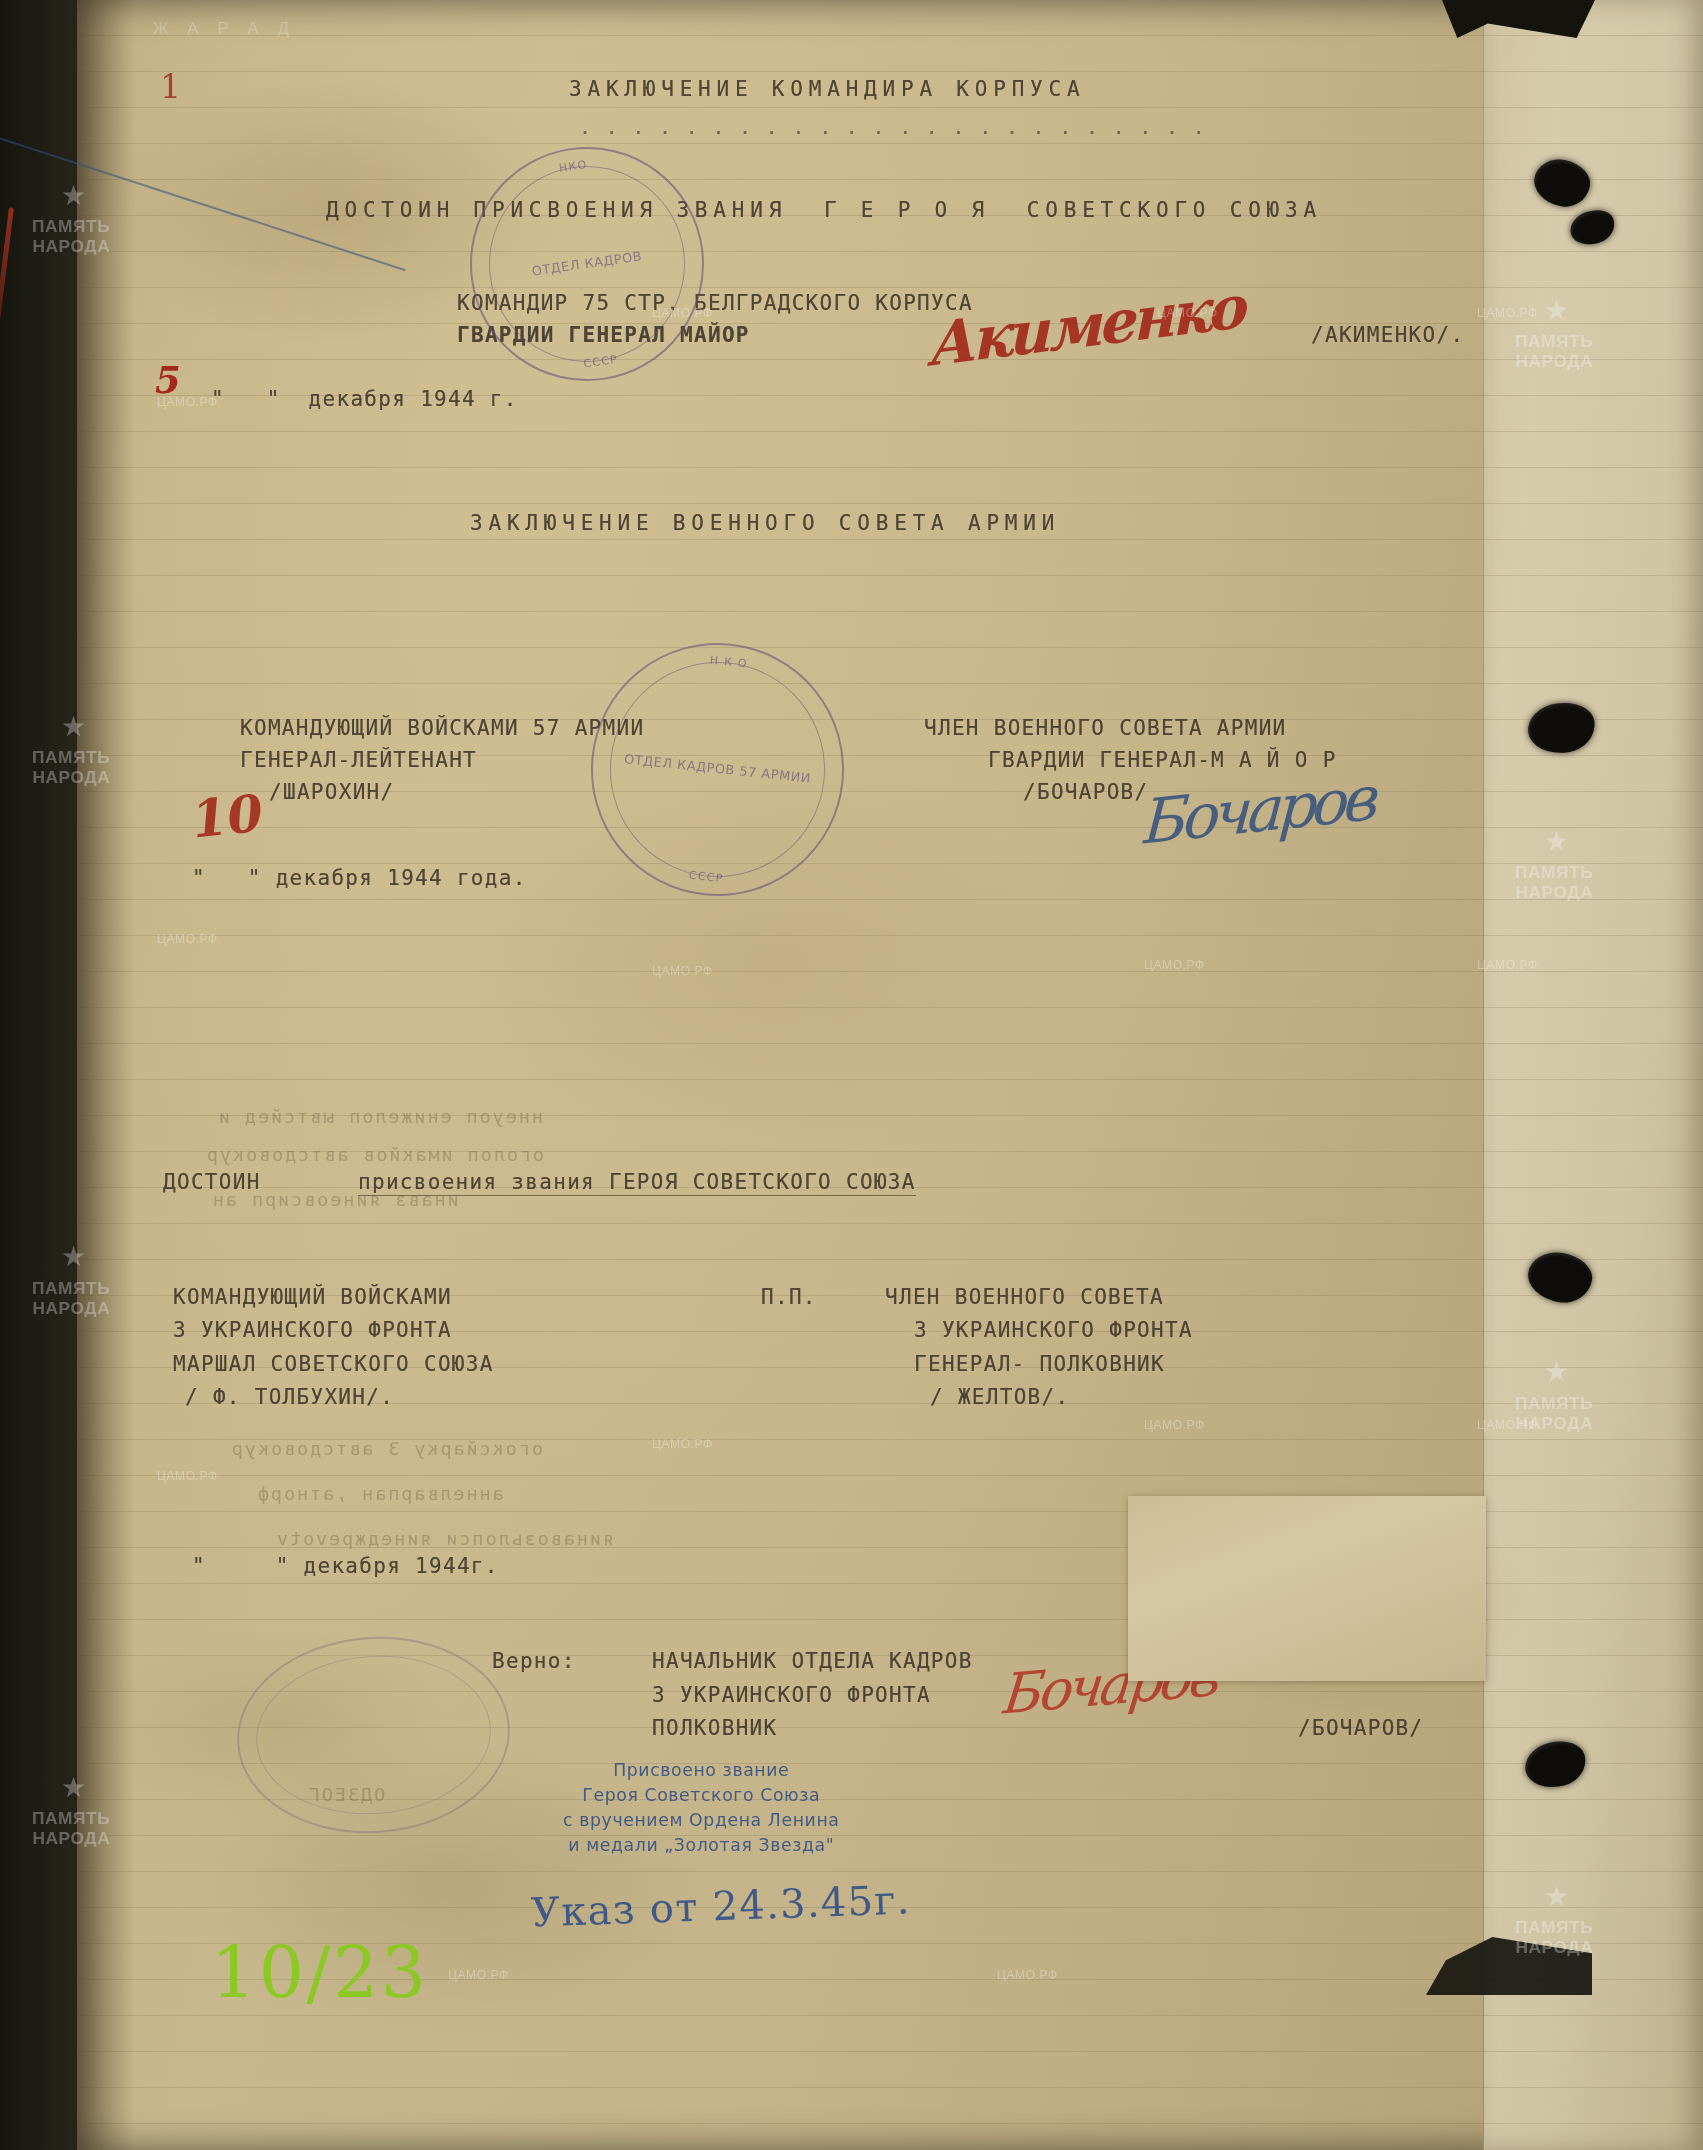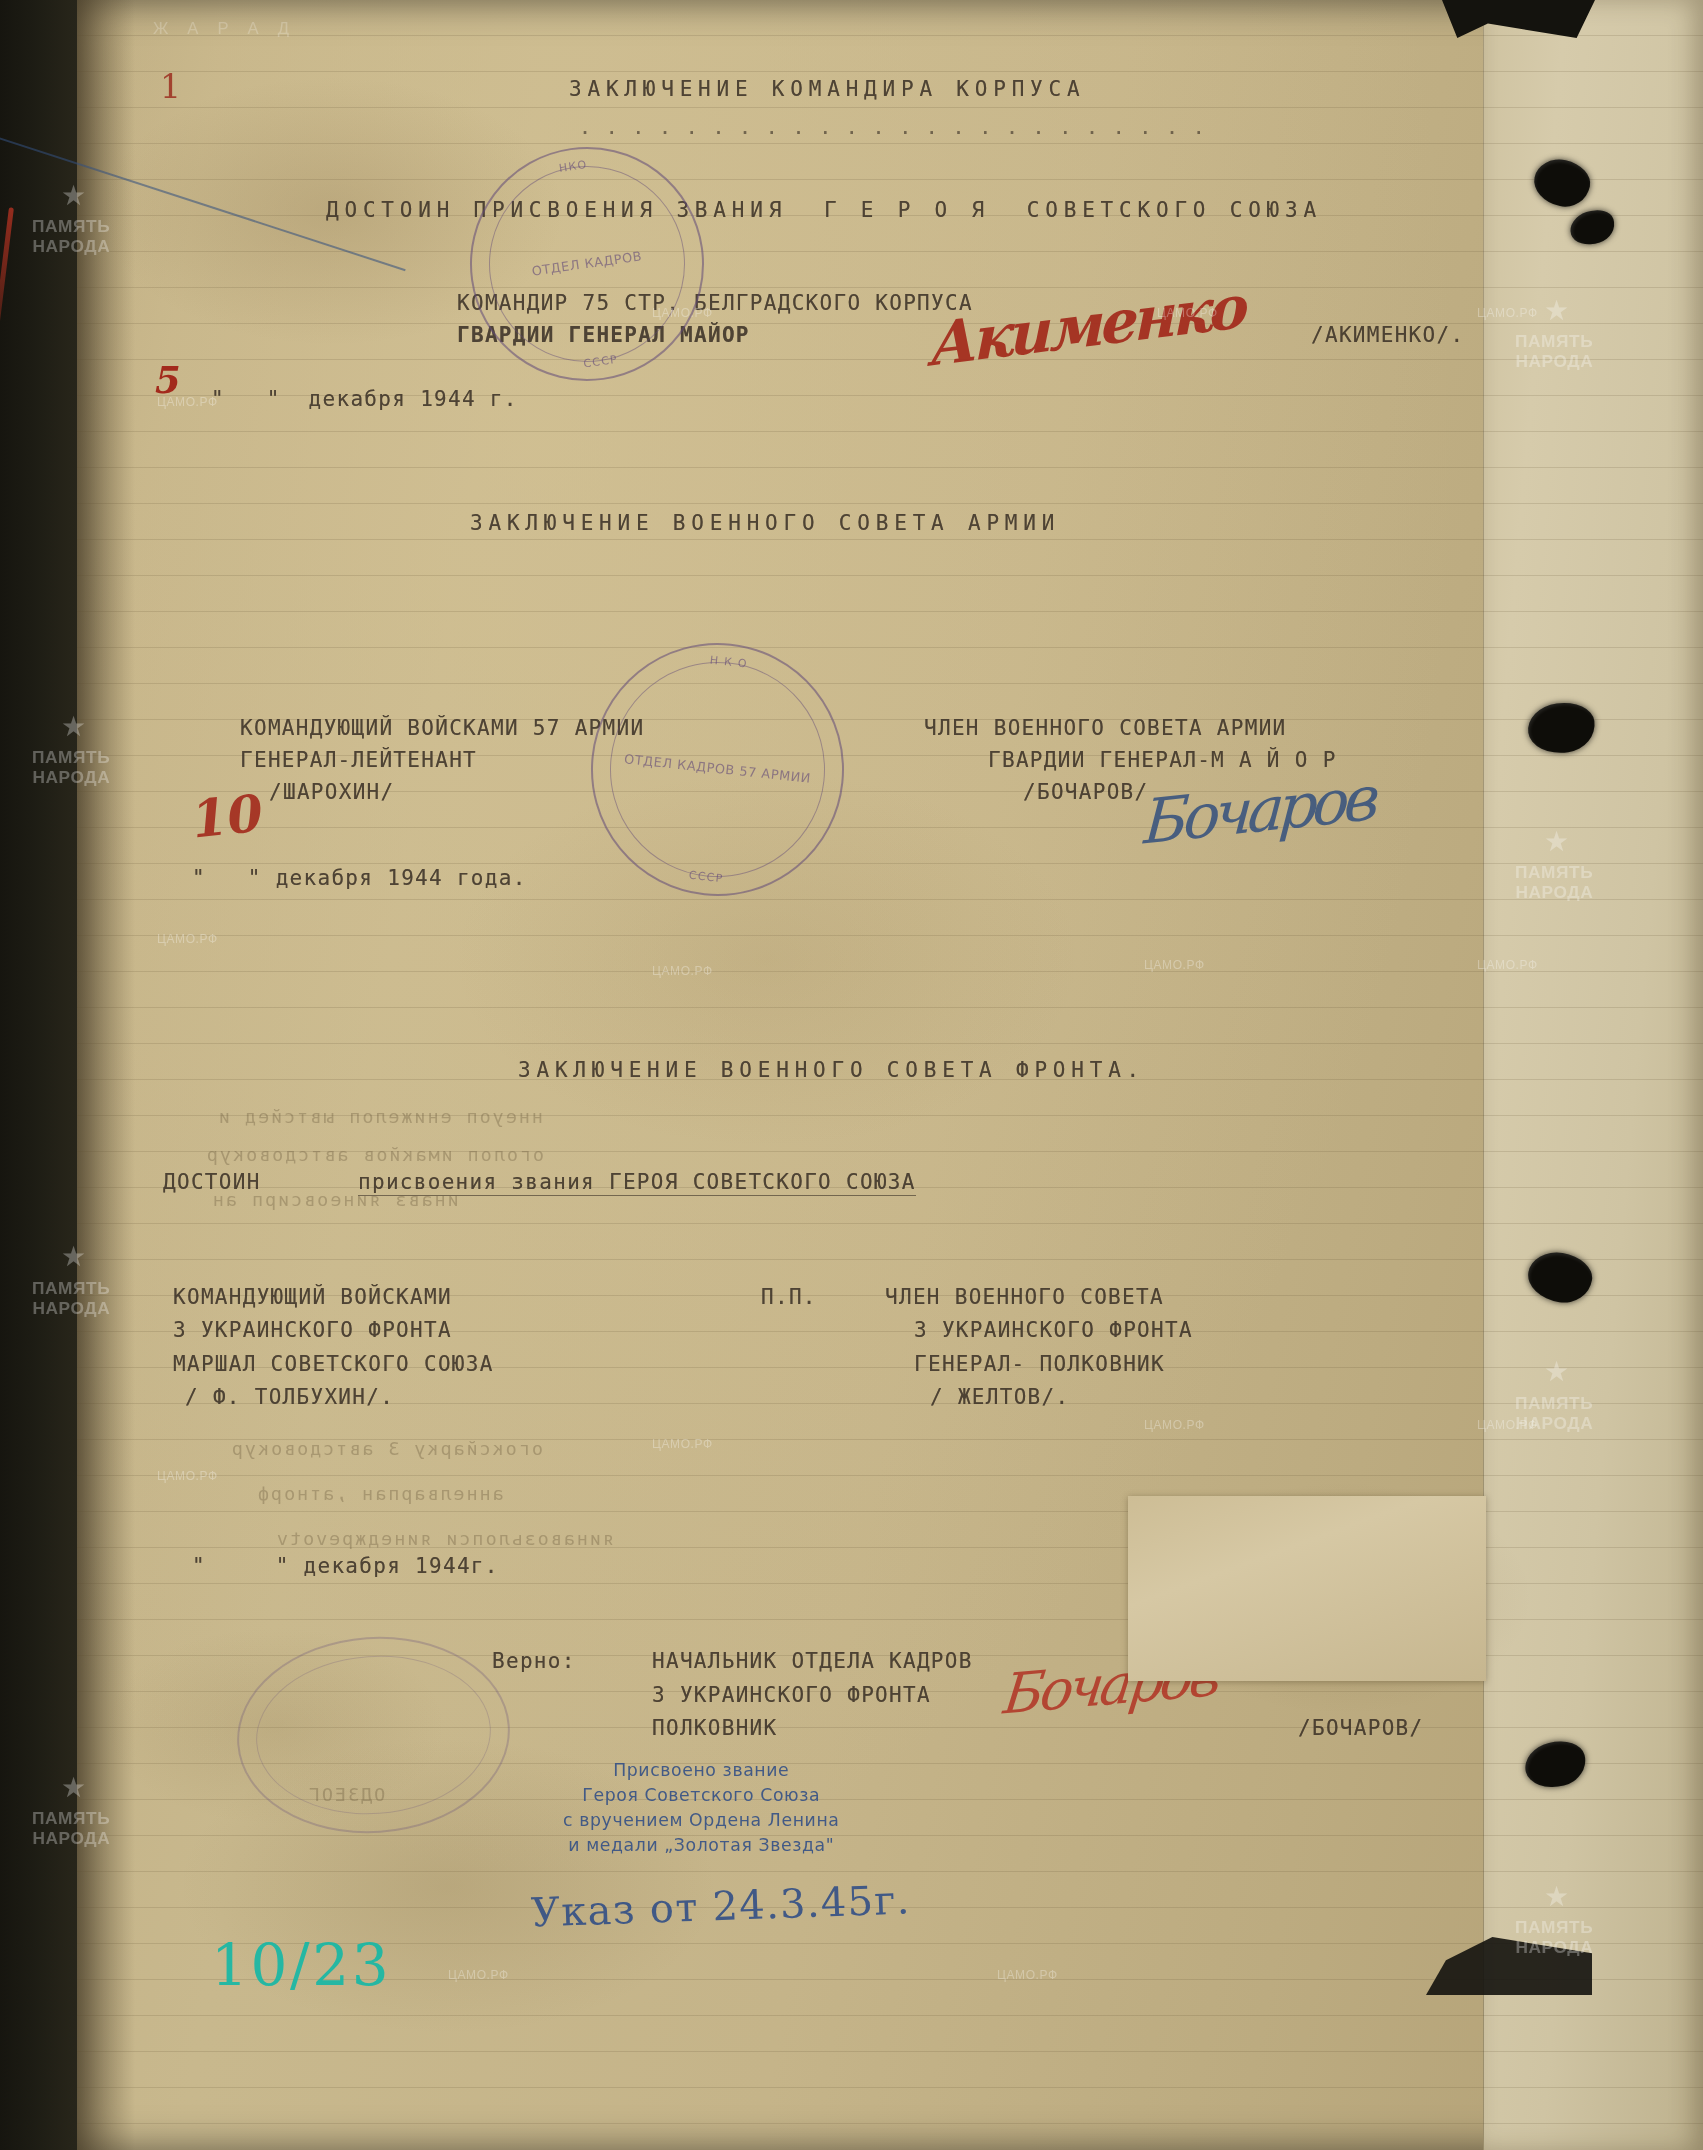--- a/index.html
+++ b/index.html
@@ -216,22 +216,22 @@
     left: 630px; top: 1534px;
     width: 5.1px; height: 147px;
     background: linear-gradient(to bottom, rgba(170,48,32,0.85), rgba(170,48,32,0.25));
     transform: rotate(7deg);
     border-radius: 2.6px;
   }
   #page-number-bottom {
     position: absolute;
     left: 211px; top: 1931px;
     font-family: "DejaVu Serif", serif;
-    font-size: 58px;
-    color: #14b8a6;
+    font-size: 71px;
+    color: #84cc16;
     letter-spacing: 2.6px;
     opacity: .9;
   }
   #ukaz-note {
     position: absolute;
     left: 531px; top: 1883px;
     font-family: "DejaVu Serif", serif;
     font-size: 40px;
     color: #2f4d86;
     transform: rotate(-2deg);
@@ -361,21 +361,20 @@
   <div class="tw s1" style="left:924px; top:716px;">ЧЛЕН ВОЕННОГО СОВЕТА АРМИИ</div>
   <div class="tw s1" style="left:988px; top:748px;">ГВАРДИИ ГЕНЕРАЛ-М А Й О Р</div>
   <div class="tw s1" style="left:1023px; top:780px;">/БОЧАРОВ/</div>
 
   <div class="tw s1" style="left:192px; top:866px;">"   " декабря 1944 года.</div>
   <div class="sig" id="sig-red-date">10</div>
 
   <div class="sig" id="sig-bocharov">Бочаров</div>
   <div id="sig-diag-blue"></div>
 
-  <div class="tw s1 wide" style="left:518px; top:1058px;">ЗАКЛЮЧЕНИЕ ВОЕННОГО СОВЕТА ФРОНТА.</div>
 
   <div class="tw s1" style="left:163px; top:1170px;">ДОСТОИН</div>
   <div class="tw s1 underline-txt" style="left:358px; top:1170px;">присвоения звания ГЕРОЯ СОВЕТСКОГО СОЮЗА</div>
 
   <div class="tw s1" style="left:173px; top:1285px;">КОМАНДУЮЩИЙ ВОЙСКАМИ</div>
   <div class="tw s1" style="left:173px; top:1318px;">3 УКРАИНСКОГО ФРОНТА</div>
   <div class="tw s1" style="left:173px; top:1352px;">МАРШАЛ СОВЕТСКОГО СОЮЗА</div>
   <div class="tw s1" style="left:185px; top:1385px;">/ Ф. ТОЛБУХИН/.</div>
 
   <div class="tw s1" style="left:761px; top:1285px;">П.П.</div>

